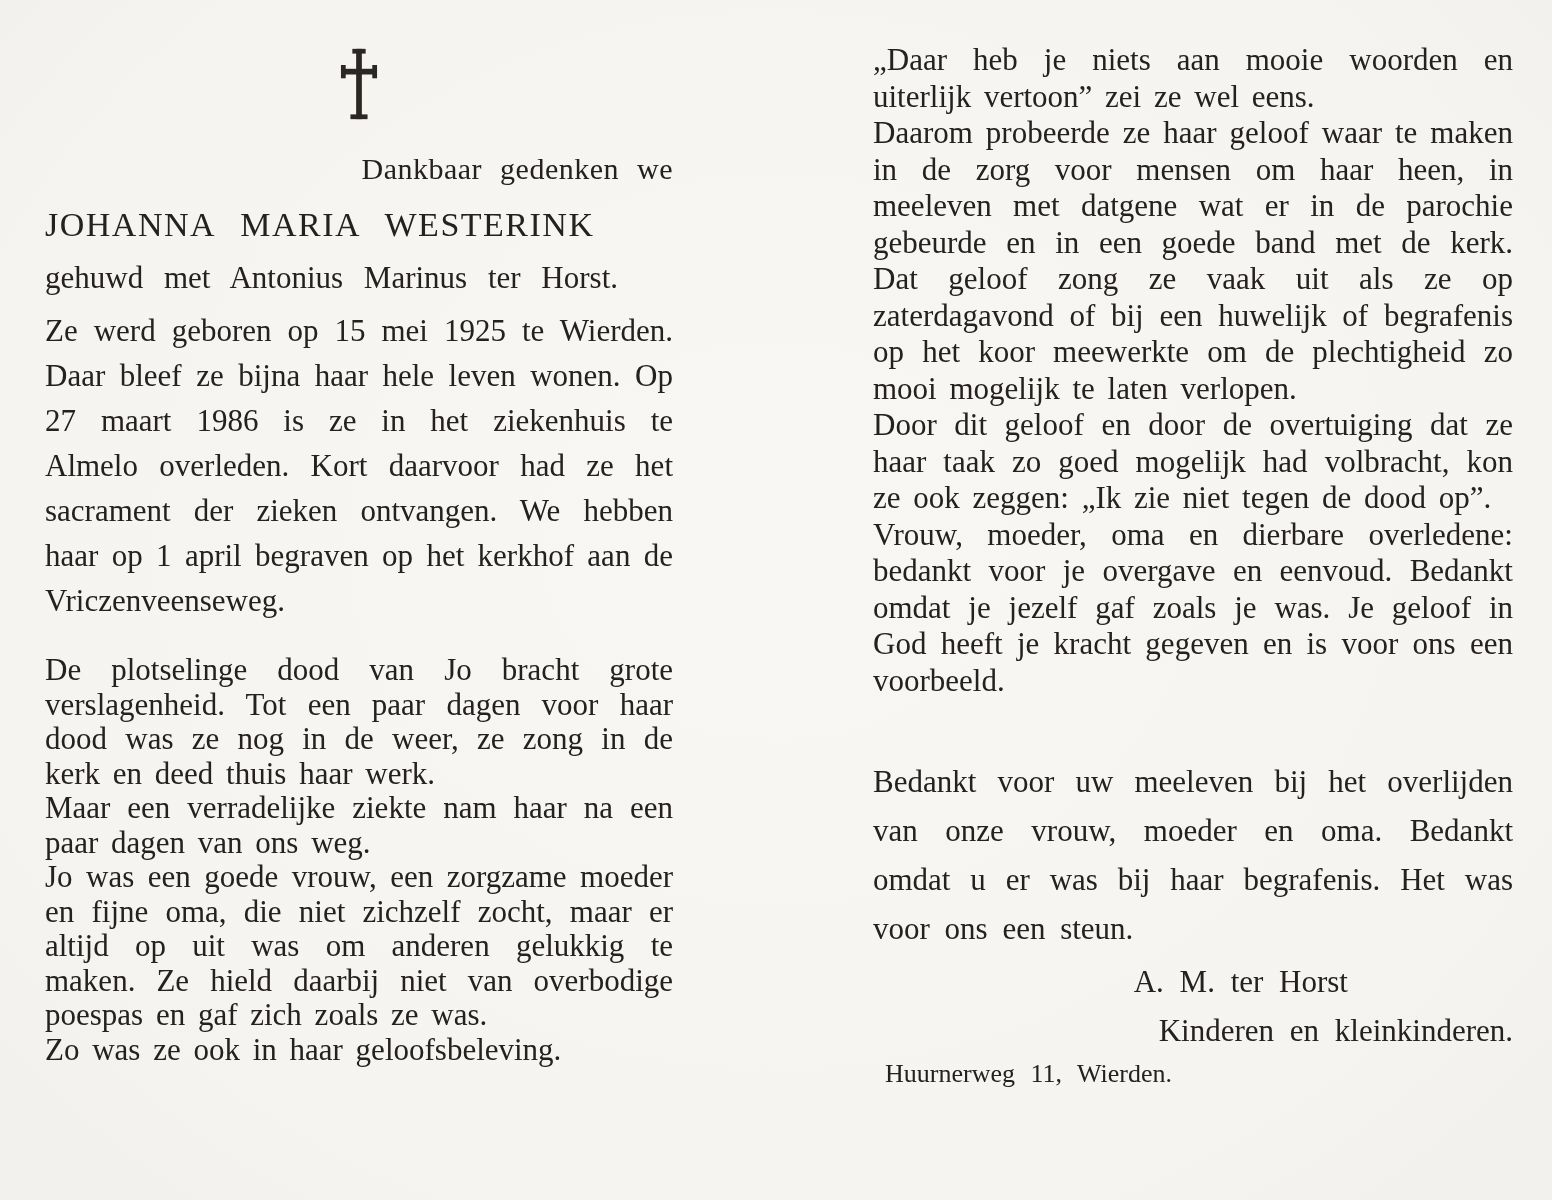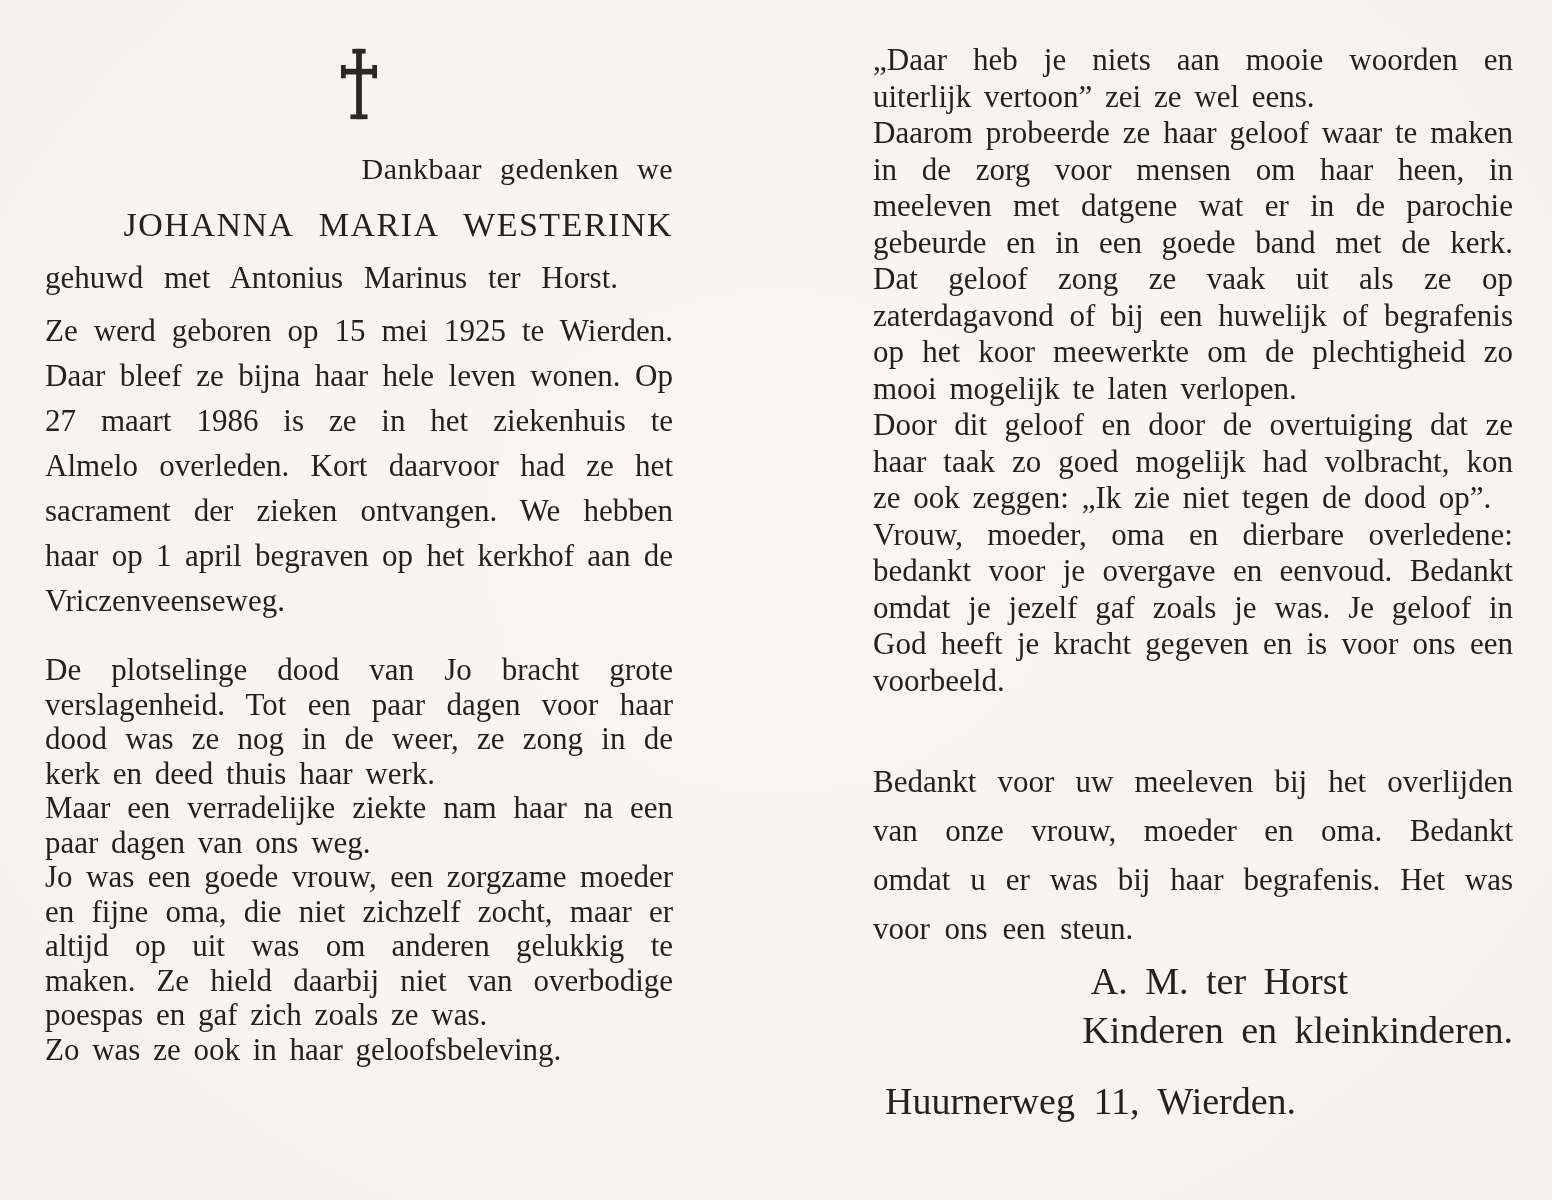--- a/index.html
+++ b/index.html
@@ -26,21 +26,21 @@
 
   .intro {
     text-align: right;
     font-size: 30px;
     margin-top: 26px;
     word-spacing: 10px;
     letter-spacing: 0.5px;
   }
 
   .name {
-    text-align: right;
+    text-align: left;
     font-size: 34px;
     font-weight: normal;
     margin: 20px 0 0 0;
     letter-spacing: 1.5px;
     word-spacing: 16px;
   }
 
   .spouse {
     font-size: 31px;
     margin-top: 16px;
@@ -64,30 +64,30 @@
   .col-right p.par { line-height: 36.5px; }
 
   .thanks {
     margin-top: 58px !important;
     line-height: 49px !important;
     word-spacing: 7px !important;
   }
 
   .signature {
     margin-top: 4px;
-    font-size: 38px;
+    font-size: 31px;
     line-height: 49px;
     text-align: right;
     word-spacing: 8px;
   }
   .signature .sig-name { padding-right: 165px; }
 
   .address {
-    margin-top: 24px;
-    font-size: 38px;
+    margin-top: 4px;
+    font-size: 26px;
     word-spacing: 9px;
     padding-left: 12px;
   }
 </style>
 </head>
 <body>
 
 <div class="page">
 
   <div class="col col-left">

